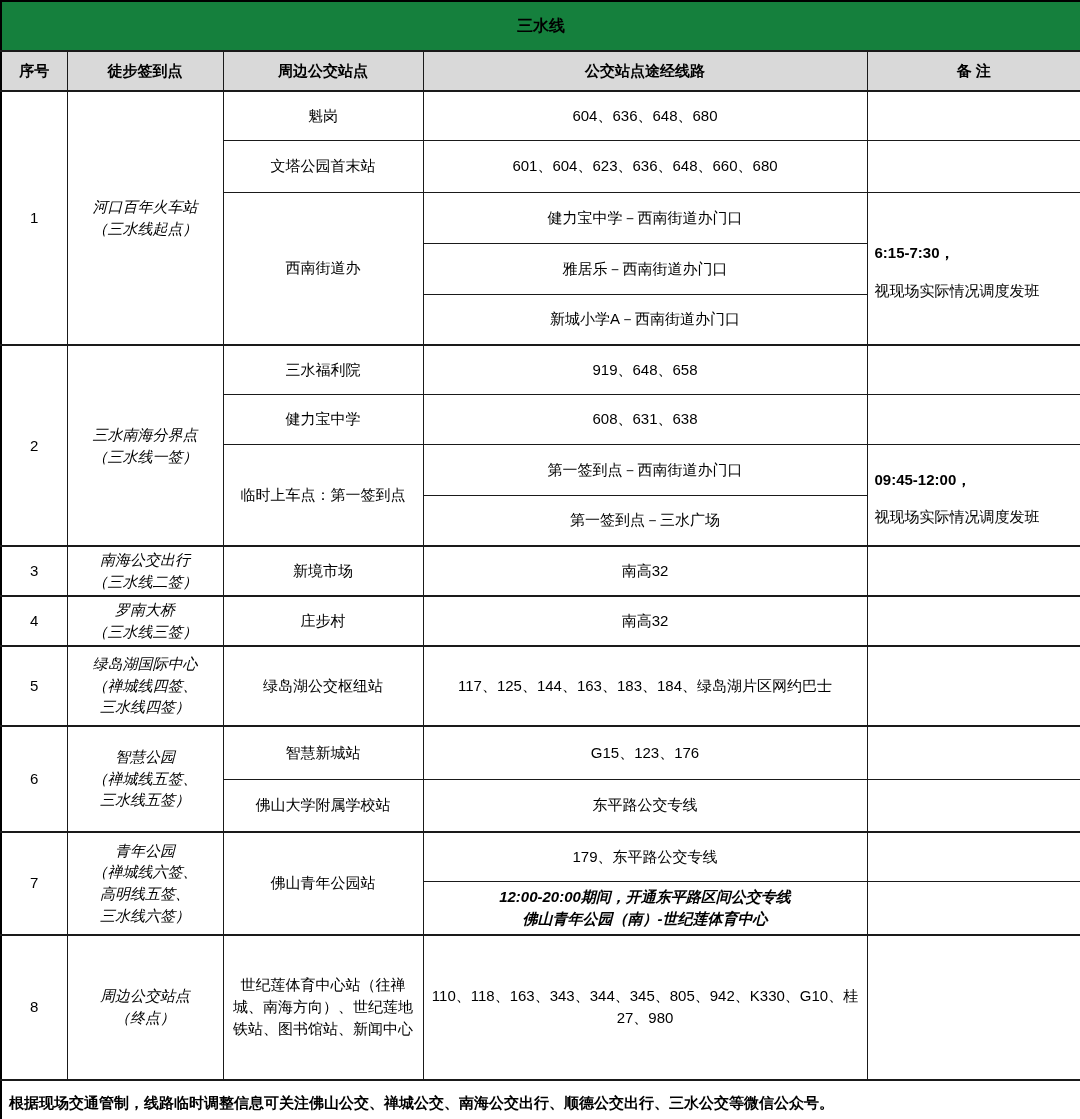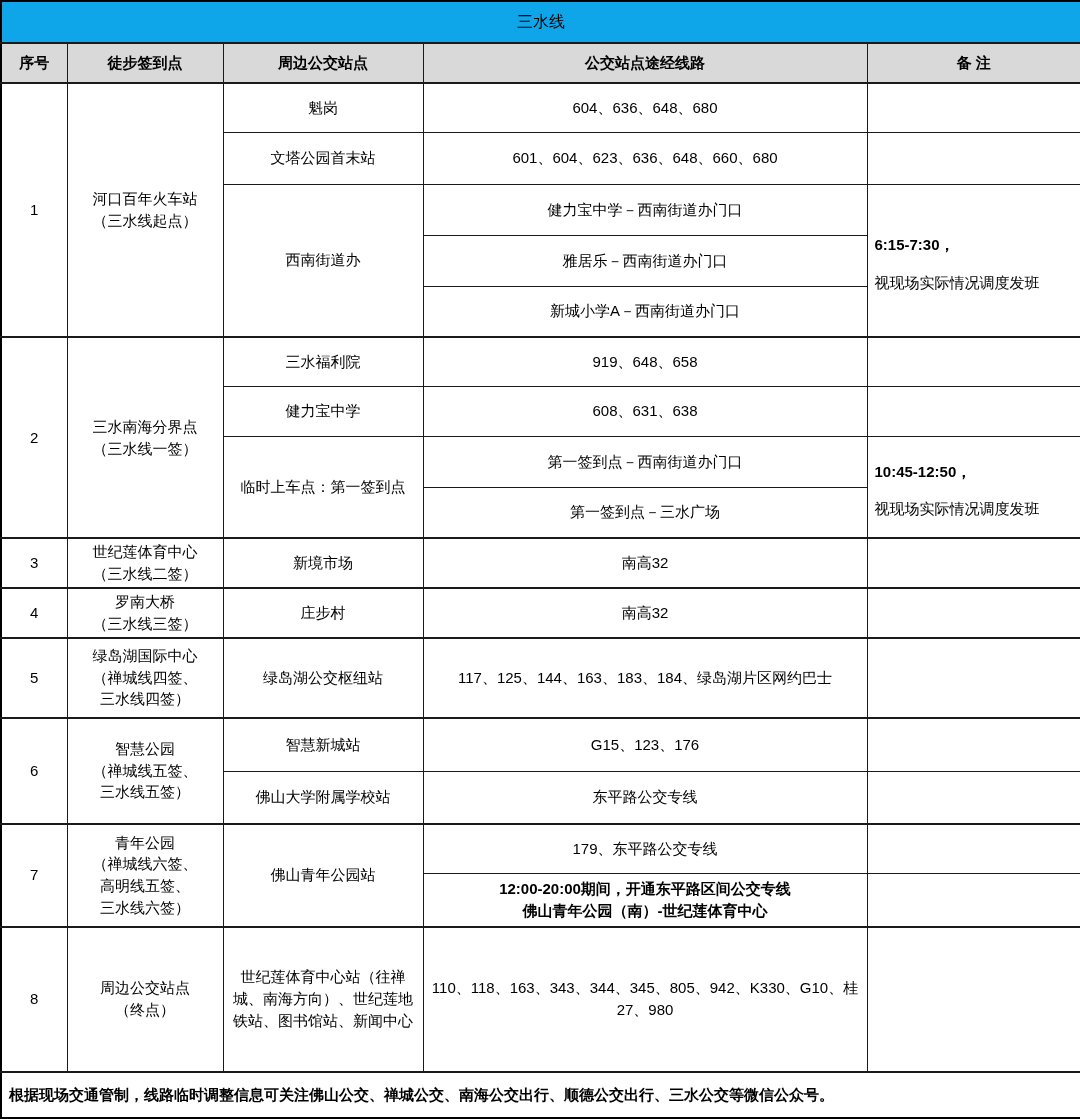--- a/index.html
+++ b/index.html
@@ -4,23 +4,23 @@
 <style>
   html,body{margin:0;padding:0;background:#fff;}
   body{font-family:"Liberation Sans","DejaVu Sans",sans-serif;color:#000;}
   .sheet{width:1080px;height:1119px;box-sizing:border-box;}
   table{width:1080px;height:1119px;border-collapse:collapse;table-layout:fixed;}
   td,th{border:1px solid #1a1a1a;text-align:center;vertical-align:middle;
         font-size:15px;line-height:1.45;padding:2px 6px;box-sizing:border-box;
         overflow:hidden;}
   table{border:2px solid #000;border-bottom-width:3px;}
   tr.gs td, tr.gs th{border-top-width:2px;}
-  .title-row td{background:#0ea5e9;font-weight:normal;font-size:16px;height:42px;}
+  .title-row td{background:#15803d;font-weight:bold;font-size:16px;height:50px;}
   .head-row th{background:#D9D9D9;font-weight:bold;height:40px;text-align:center;}
-  .pre{white-space:pre-line;}
+  .pre{white-space:pre-line;font-style:italic;}
   .remark{ text-align:left;padding-left:7px;padding-right:4px;}
   .remark .time{font-weight:bold;display:block;margin-top:7px;}
   .remark .note{display:block;margin-top:16px;}
   .bold{font-weight:bold;}
   .footer-row td{text-align:left;font-weight:bold;padding-left:7px;height:47px;}
   
   .h49{height:49px;}.h50{height:50px;}.h51{height:51px;}.h52{height:52px;margin-left:13px;}
   .h53{height:53px;}.h54{height:54px;}.h80{height:80px;}.h145{height:145px;}
 </style>
 </head>
@@ -87,31 +87,31 @@
   </tr>
   <tr class="h50">
     <td>健力宝中学</td>
     <td>608、631、638</td>
     <td></td>
   </tr>
   <tr class="h51">
     <td rowspan="2">临时上车点：第一签到点</td>
     <td>第一签到点－西南街道办门口</td>
     <td rowspan="2" class="remark">
-      <span class="time">10:45-12:50，</span>
+      <span class="time">09:45-12:00，</span>
       <span class="note">视现场实际情况调度发班</span>
     </td>
   </tr>
   <tr class="h51">
     <td>第一签到点－三水广场</td>
   </tr>
 
   <tr class="h49 gs">
     <td>3</td>
-    <td class="pre">世纪莲体育中心
+    <td class="pre">南海公交出行
 （三水线二签）</td>
     <td>新境市场</td>
     <td>南高32</td>
     <td></td>
   </tr>
 
   <tr class="h50 gs">
     <td>4</td>
     <td class="pre">罗南大桥
 （三水线三签）</td>

